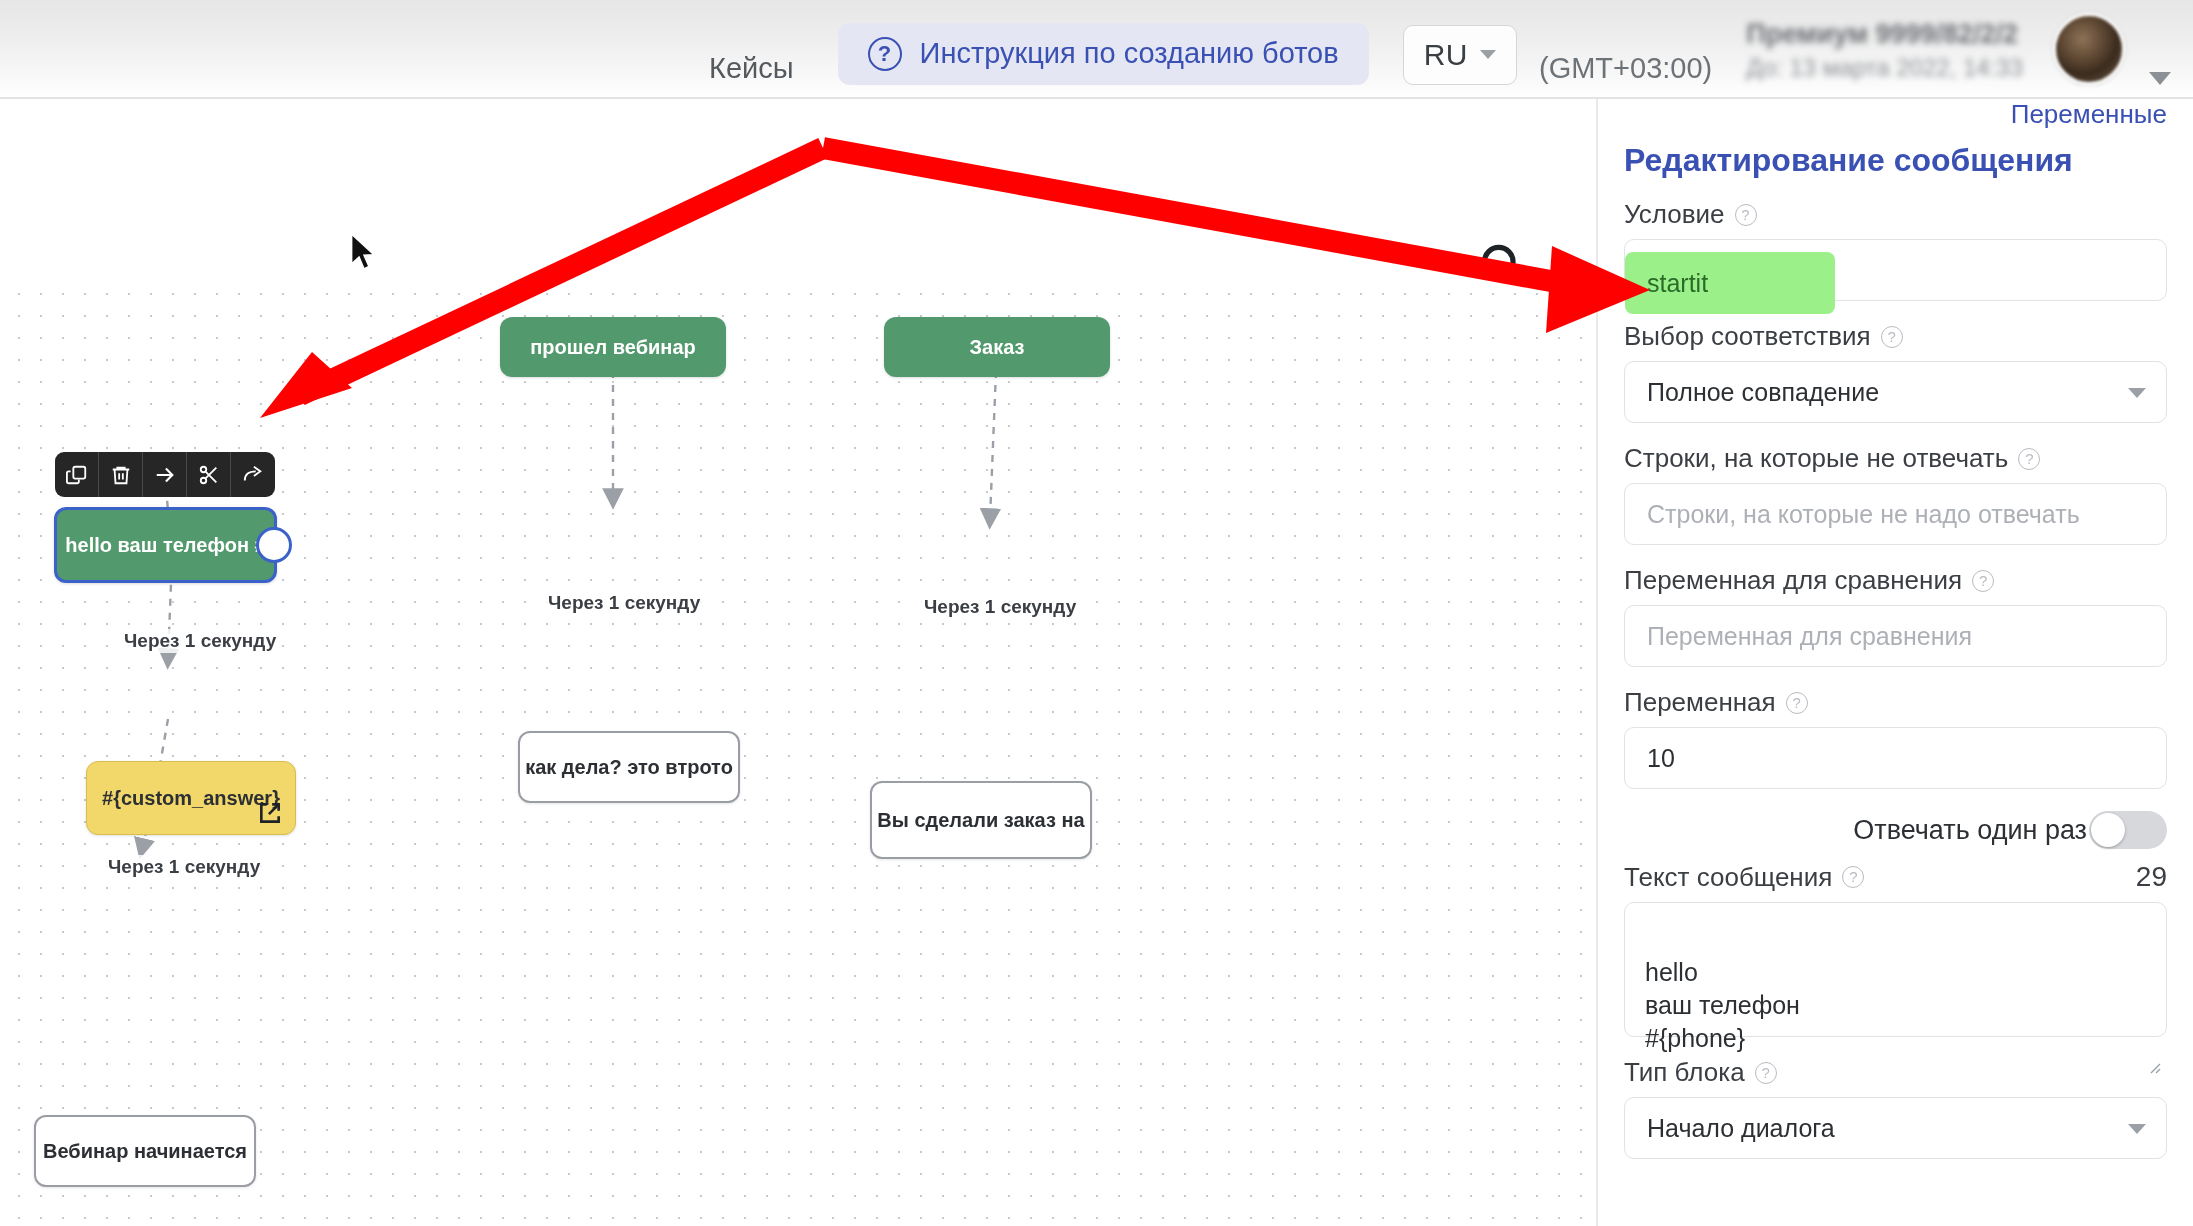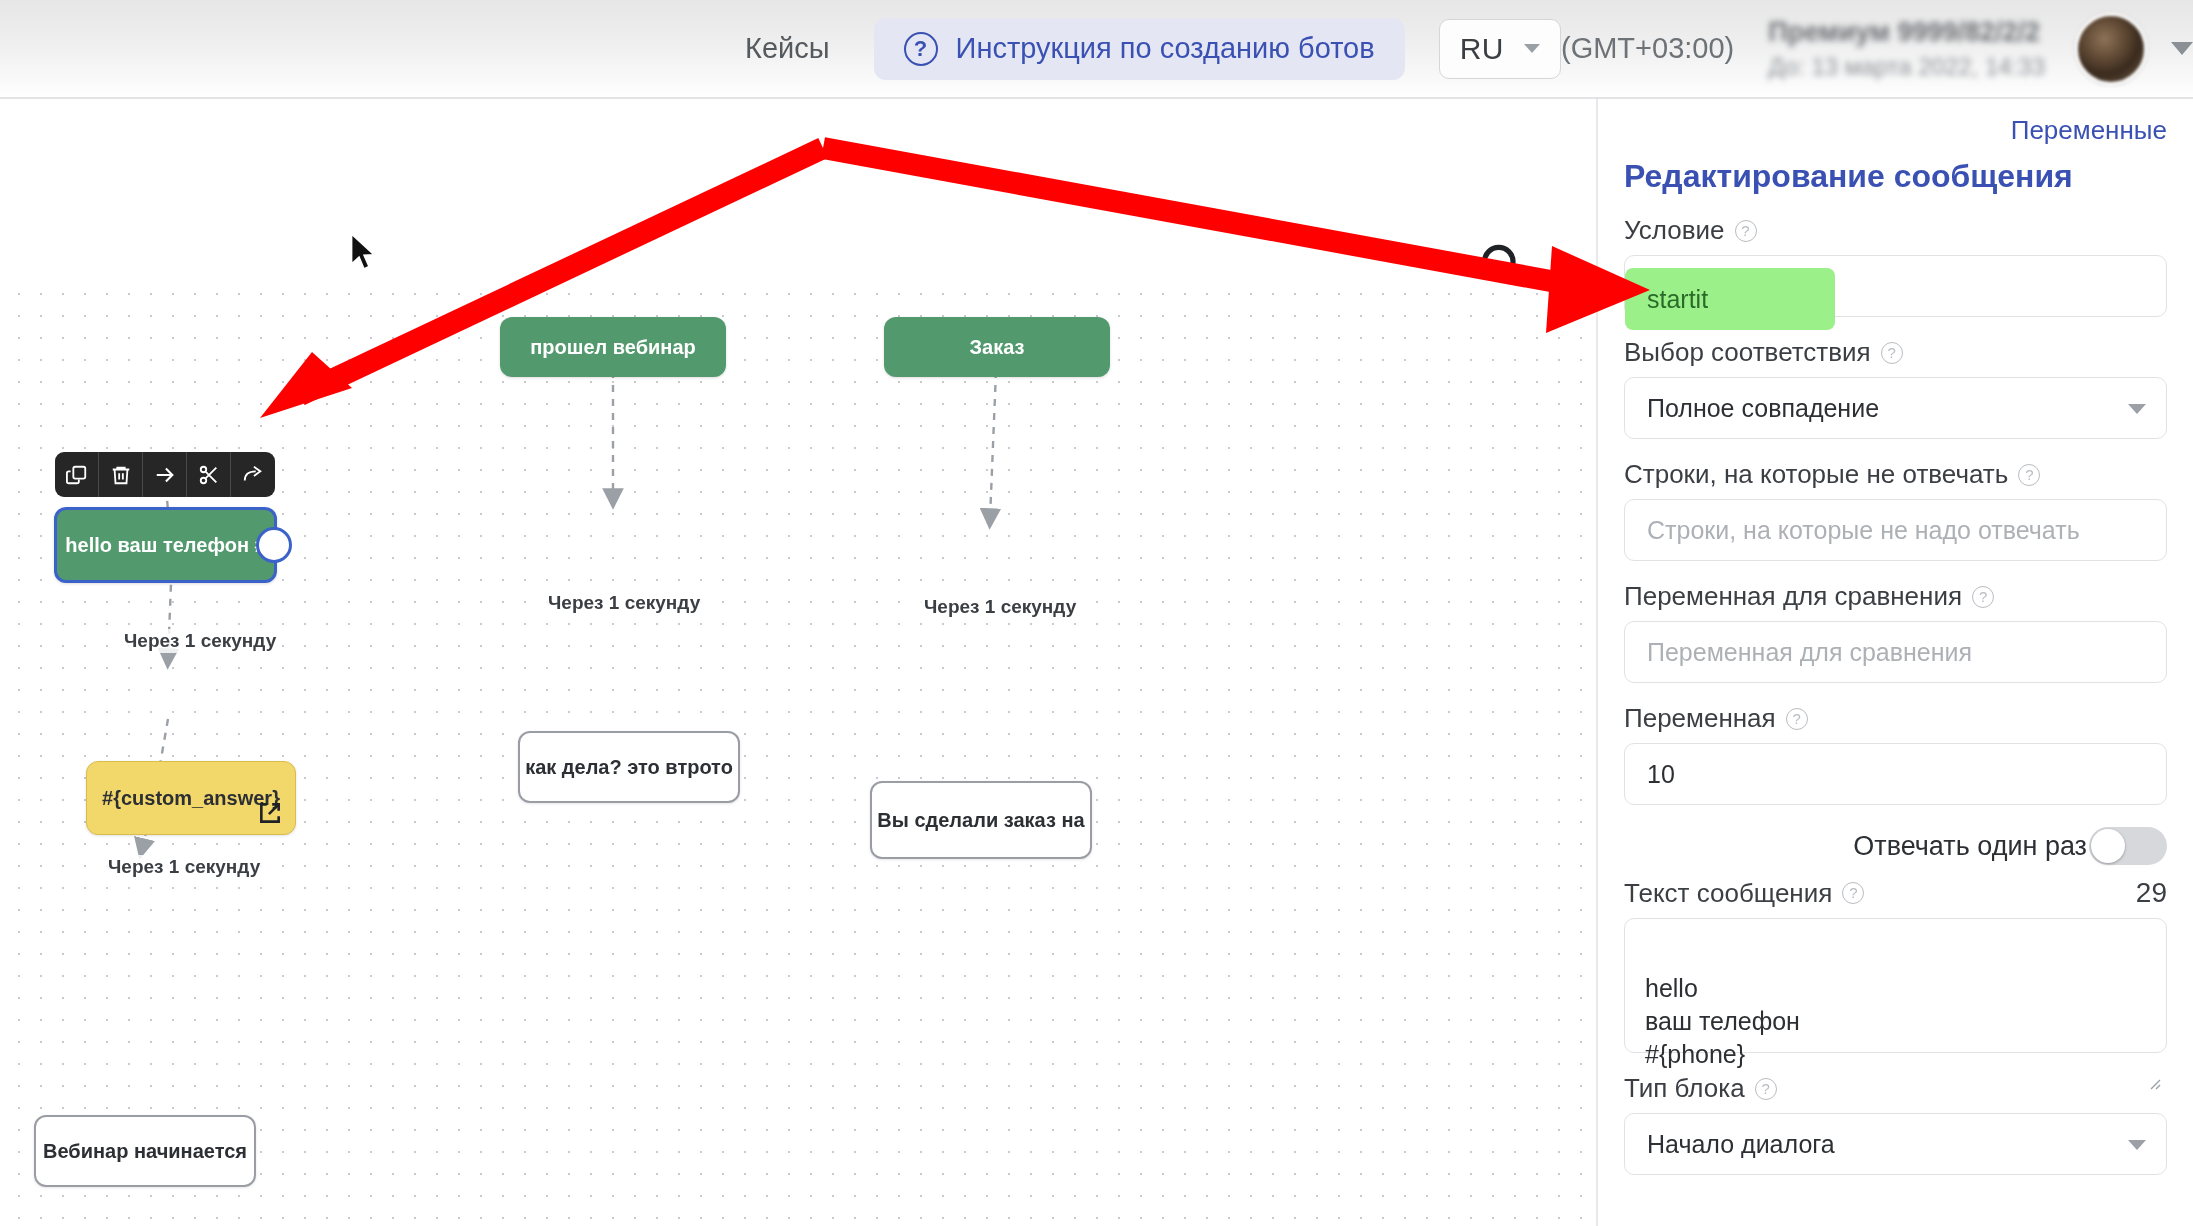--- a/index.html
+++ b/index.html
@@ -11,40 +11,40 @@
   }
   #app { position: relative; width: 2193px; height: 1226px; }
 
   
   #topbar {
     position: absolute; left: 0; top: 0; width: 2193px; height: 99px;
     background: linear-gradient(to bottom, #e6e6e6 0%, #efefef 45%, #fafafa 85%, #ffffff 100%);
     border-bottom: 2px solid #e3e3e5;
     display: flex; align-items: center; justify-content: flex-end;
   }
-  #topbar-inner { display: flex; align-items: center; gap: 0px; }
+  #topbar-inner { display: flex; align-items: flex-end; gap: 0px; padding-right: 22px; }
   .tb-link {
     font-size: 29px; color: #555a5f; padding: 0 26px; white-space: nowrap;
   }
   .tb-pill {
     display: flex; align-items: center; gap: 18px;
     background: #e4e7f3; border-radius: 12px;
     padding: 14px 30px; margin-left: 18px; margin-right: 34px;
   }
   .tb-pill .label { font-size: 29px; color: #3a51b3; white-space: nowrap; }
   .q-icon {
     width: 34px; height: 34px; border-radius: 50%;
     border: 2.5px solid #3a51b3; color: #3a51b3;
     font-size: 22px; line-height: 30px; text-align: center; font-weight: 600;
     flex: none;
   }
   .lang-box {
-    display: flex; align-items: center; gap: 20px;
+    display: flex; align-items: center; gap: 12px;
     border: 1.5px solid #d6d6d8; border-radius: 10px; background: #fdfdfd;
-    padding: 12px 20px; 
+    padding: 12px 20px; margin-right: 22px;
   }
   .lang-box .code { font-size: 30px; color: #3b3f44; letter-spacing: .5px; }
   .chev {
     width: 0; height: 0; border-left: 8px solid transparent;
     border-right: 8px solid transparent; border-top: 9px solid #9aa0a6;
   }
   .tz { font-size: 29px; color: #6d7277; margin-right: 34px; white-space: nowrap; }
   .premium { margin-right: 30px; line-height: 1.35; filter: blur(3.2px); }
   .premium .p1 { font-size: 27px; color: #6b6f74; font-weight: bold; white-space: nowrap;}
   .premium .p2 { font-size: 24px; color: #8b8f94; white-space: nowrap; }
@@ -129,21 +129,21 @@
     padding: 0 26px; overflow: hidden;
   }
   #panel-scroll-track {
     position: absolute; left: -10px; top: 0; width: 14px; height: 100%;
   }
   #panel-scroll-thumb {
     position: absolute; left: 0px; top: 486px; width: 9px; height: 585px;
     background: #6a718f; border-radius: 5px;
   }
   #variables-link {
-    text-align: right; font-size: 26px; color: #3a51b3; padding-top: 16px;
+    text-align: right; font-size: 26px; color: #3a51b3; padding-top: 0;
   }
   #panel-title {
     font-size: 32px; color: #3a51b3; font-weight: bold; margin-top: 12px;
   }
   .field-label {
     display: flex; align-items: center; gap: 10px;
     font-size: 26px; color: #3b3f44; margin-top: 20px; margin-bottom: 9px;
   }
   .help-icon {
     width: 22px; height: 22px; border-radius: 50%; border: 1.8px solid #b9bcc1;

